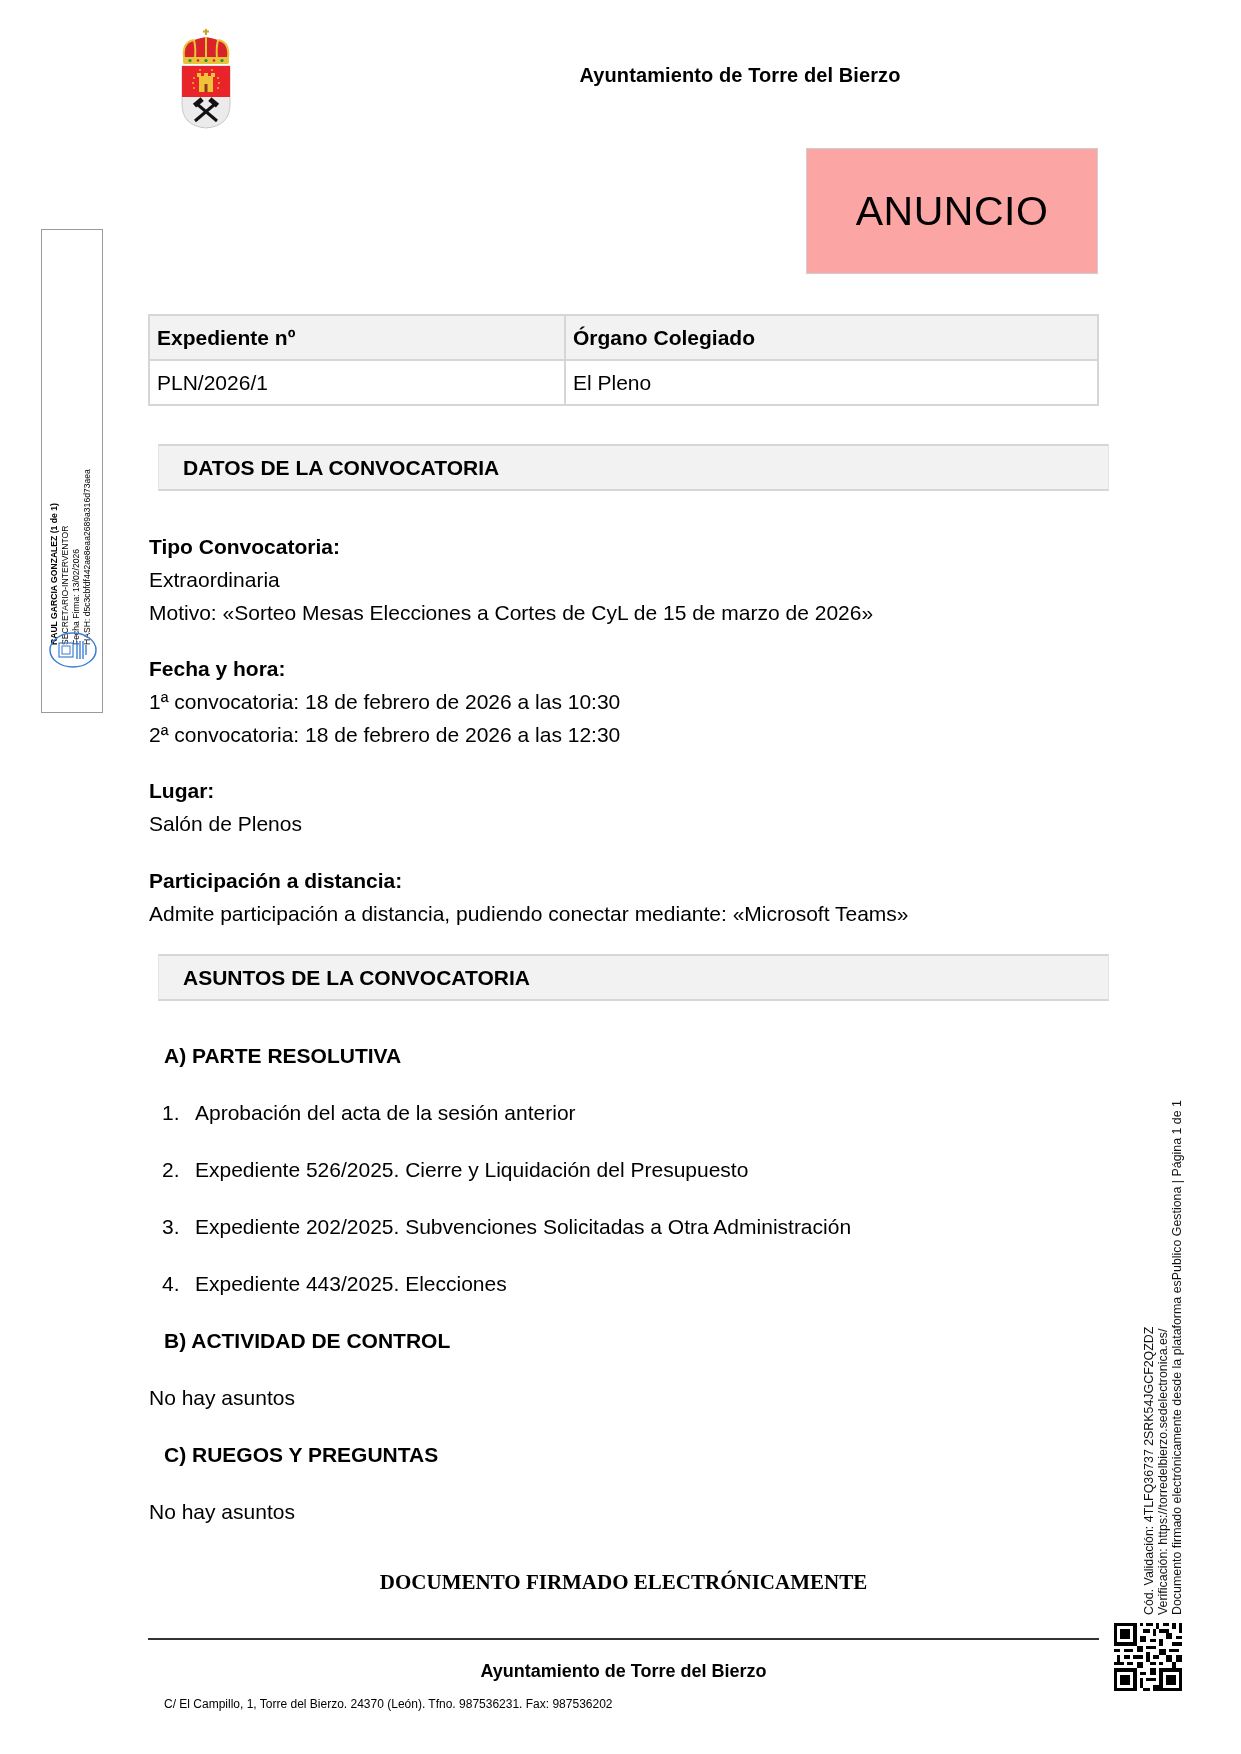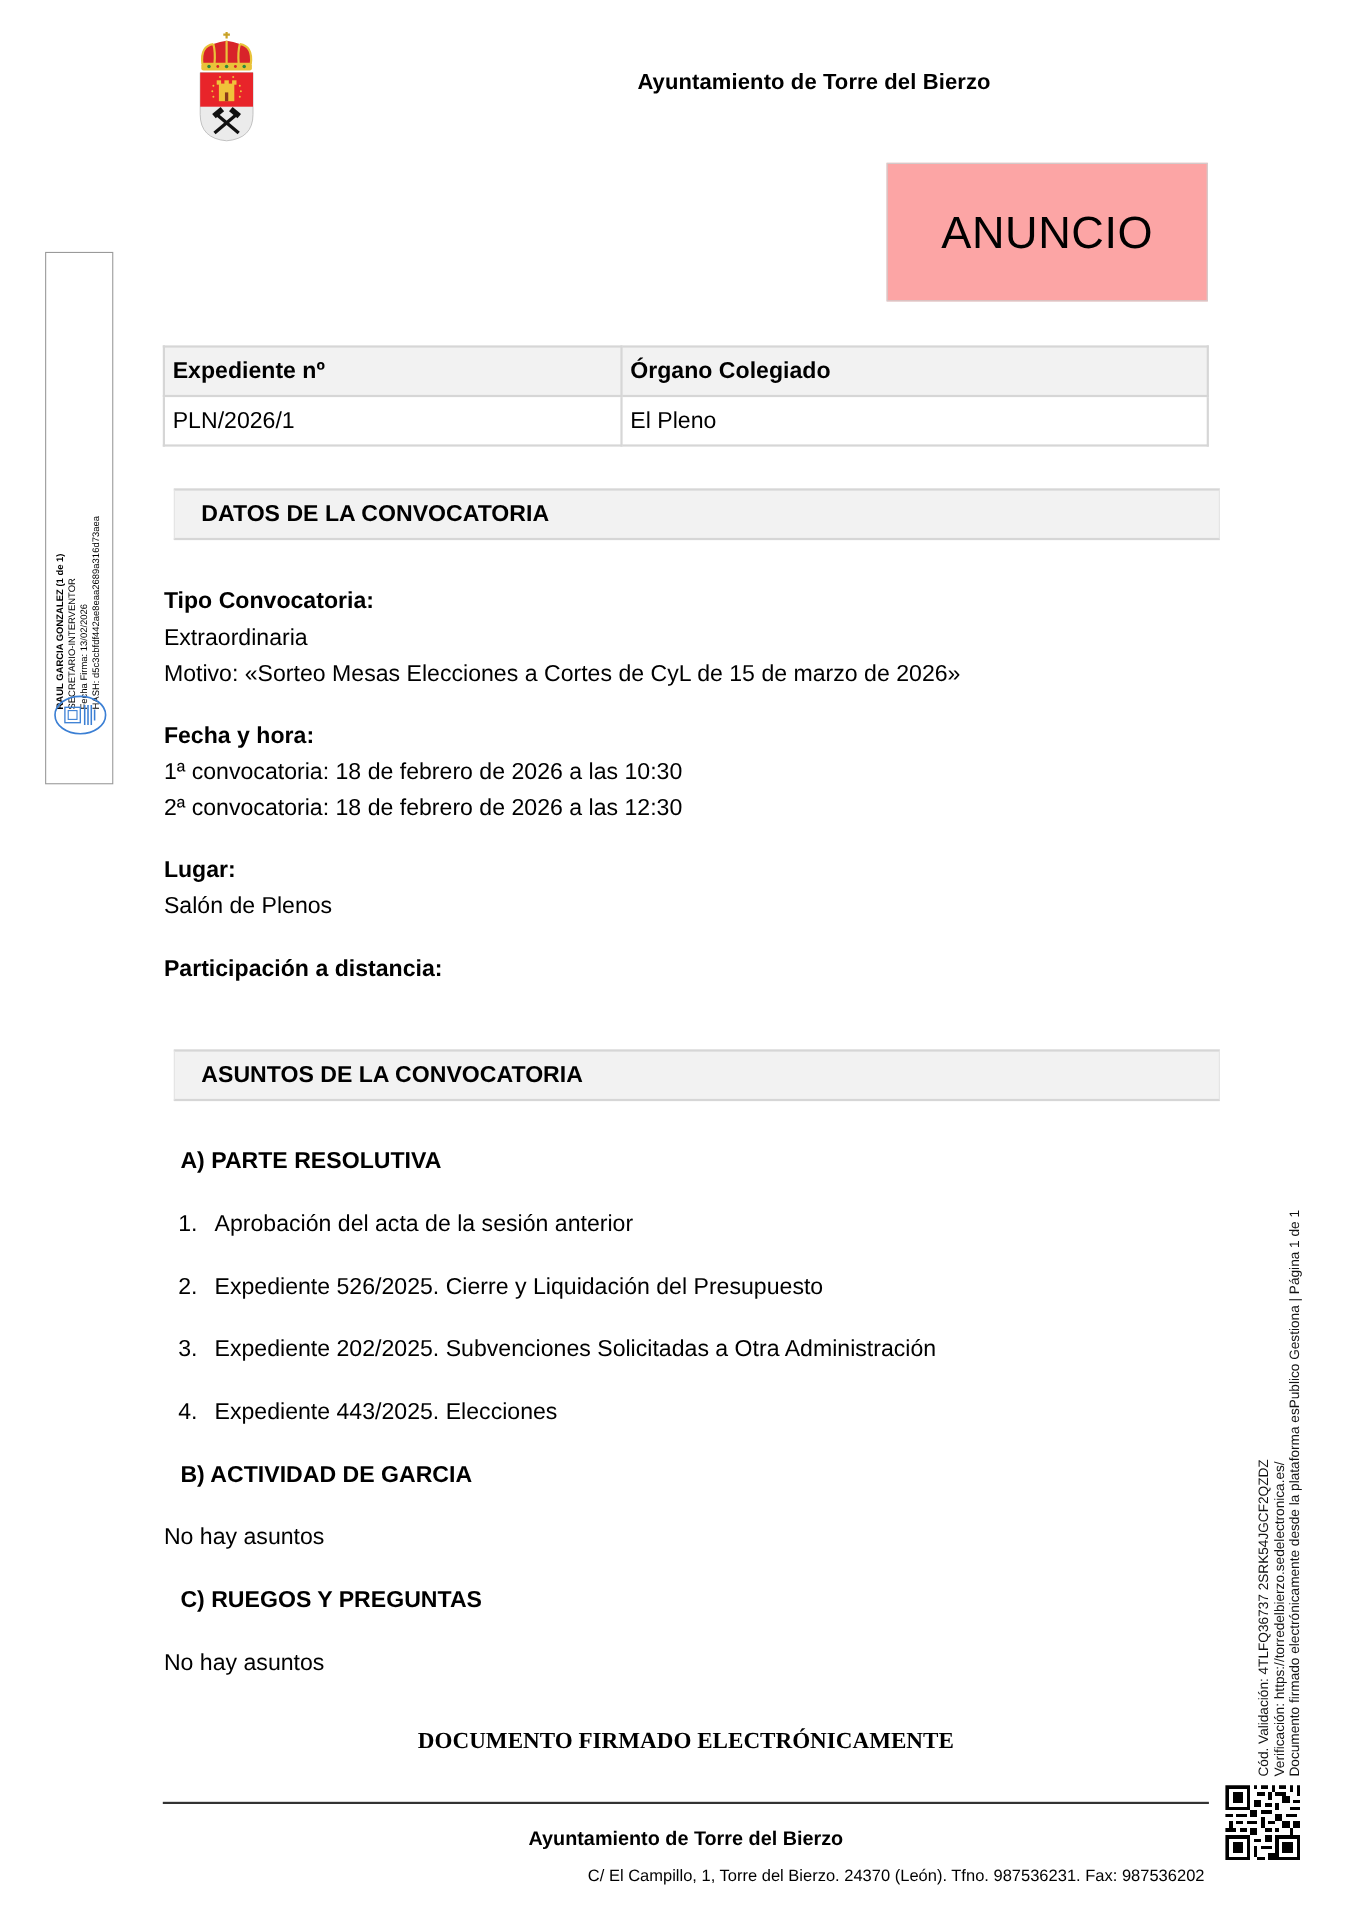--- a/index.html
+++ b/index.html
@@ -52,22 +52,22 @@
   .signed {
     left: 148px; top: 1570px; width: 951px; text-align: center;
     font-size: 21px; font-weight: bold; font-family: Liberation Serif, serif;
   }
   .footer-line { left: 148px; top: 1638px; width: 951px; height: 2px; background: #333; }
   .footer-org {
     left: 148px; top: 1661px; width: 951px; text-align: center;
     font-size: 18px; font-weight: bold;
   }
   .footer-addr {
-    left: 144px; top: 1697px; width: 951px; text-align: right;
-    font-size: 15px;
+    left: 164px; top: 1697px; width: 951px; text-align: left;
+    font-size: 12px;
   }
 
   
   .sig-strip {
     left: 41px; top: 229px; width: 62px; height: 484px;
     border: 1px solid #9a9a9a; box-sizing: border-box; background: #fff;
   }
   .sig-text {
     position: absolute; left: 7px; top: 185px; width: 48px; height: 230px;
   }
@@ -166,20 +166,21 @@
   <div>2ª convocatoria: 18 de febrero de 2026 a las 12:30</div>
 </div>
 
 <div class="abs block" style="top:774px;">
   <div class="lbl">Lugar:</div>
   <div>Salón de Plenos</div>
 </div>
 
 <div class="abs block" style="top:864px;">
   <div class="lbl">Participación a distancia:</div>
+  <div>Admite participación a distancia, pudiendo conectar mediante: «Microsoft Teams»</div>
 </div>
 
 <div class="abs section-bar" style="top:954px;">
   <span>ASUNTOS DE LA CONVOCATORIA</span>
 </div>
 
 <div class="abs part-title" style="top:1044px;">A) PARTE RESOLUTIVA</div>
 
 <div class="abs agenda-item" style="top:1101px;">
   <span class="num">1.</span><span>Aprobación del acta de la sesión anterior</span>
@@ -187,21 +188,21 @@
 <div class="abs agenda-item" style="top:1158px;">
   <span class="num">2.</span><span>Expediente 526/2025. Cierre y Liquidación del Presupuesto</span>
 </div>
 <div class="abs agenda-item" style="top:1215px;">
   <span class="num">3.</span><span>Expediente 202/2025. Subvenciones Solicitadas a Otra Administración</span>
 </div>
 <div class="abs agenda-item" style="top:1272px;">
   <span class="num">4.</span><span>Expediente 443/2025. Elecciones</span>
 </div>
 
-<div class="abs part-title" style="top:1329px;">B) ACTIVIDAD DE GARCIA</div>
+<div class="abs part-title" style="top:1329px;">B) ACTIVIDAD DE CONTROL</div>
 <div class="abs none-text" style="top:1386px;">No hay asuntos</div>
 
 <div class="abs part-title" style="top:1443px;">C) RUEGOS Y PREGUNTAS</div>
 <div class="abs none-text" style="top:1500px;">No hay asuntos</div>
 
 <div class="abs signed">DOCUMENTO FIRMADO ELECTRÓNICAMENTE</div>
 
 <div class="abs footer-line"></div>
 <div class="abs footer-org">Ayuntamiento de Torre del Bierzo</div>
 <div class="abs footer-addr">C/ El Campillo, 1, Torre del Bierzo. 24370 (León). Tfno. 987536231. Fax: 987536202</div>

